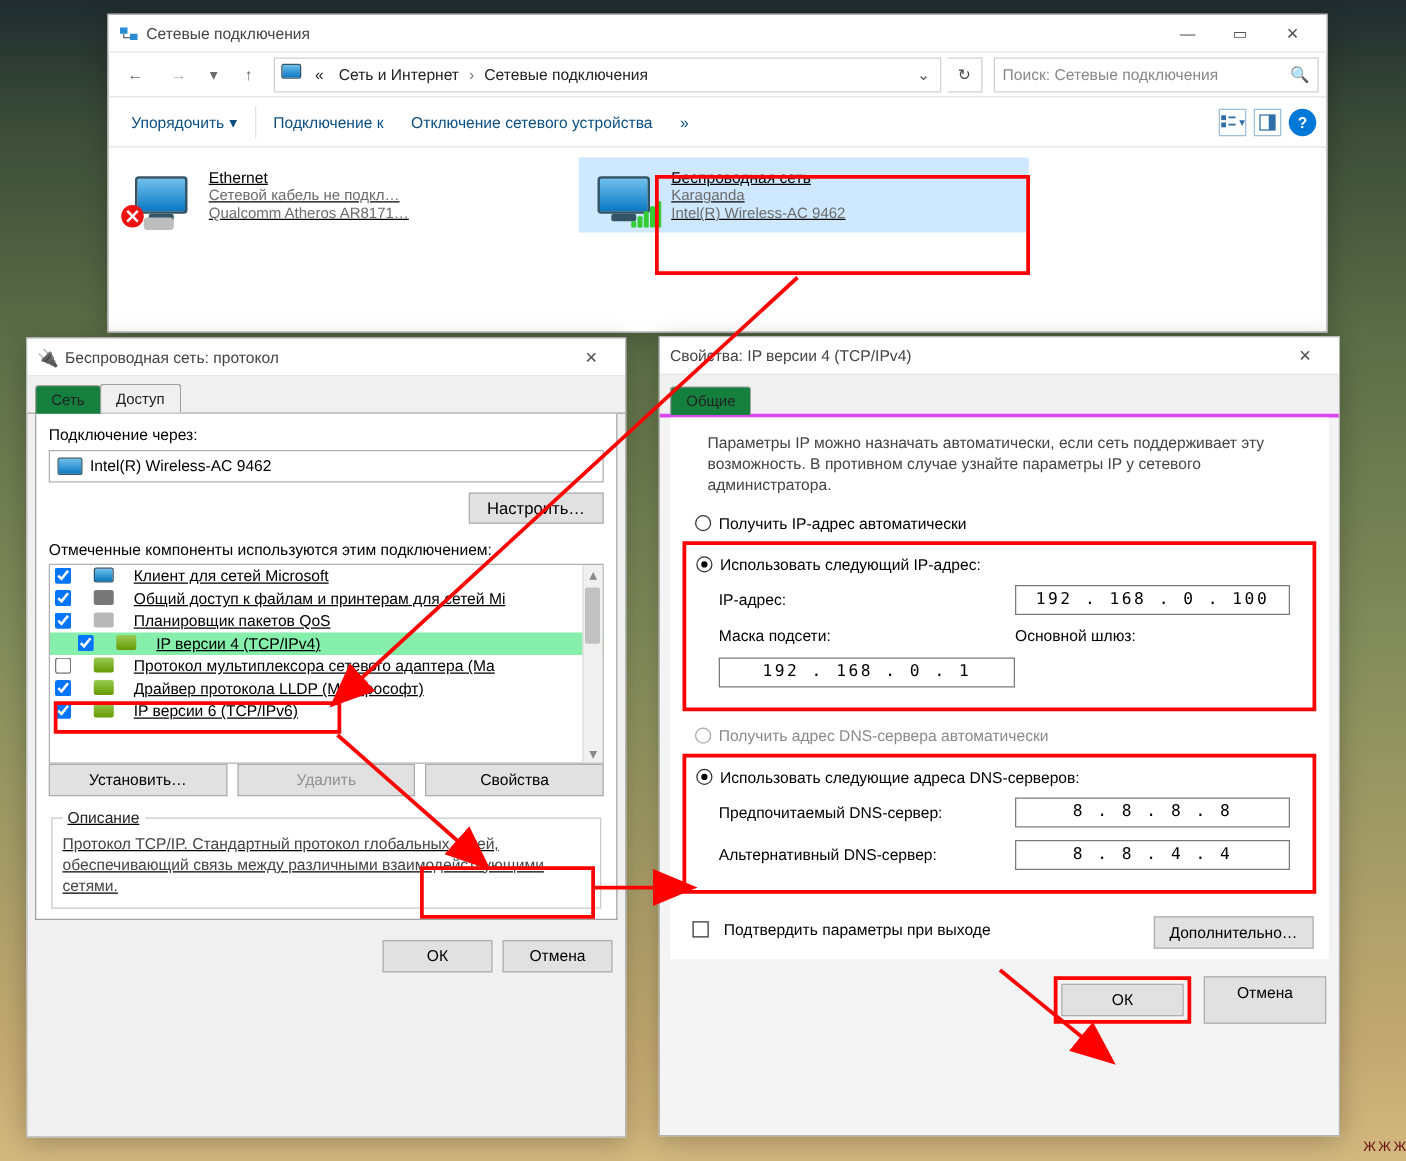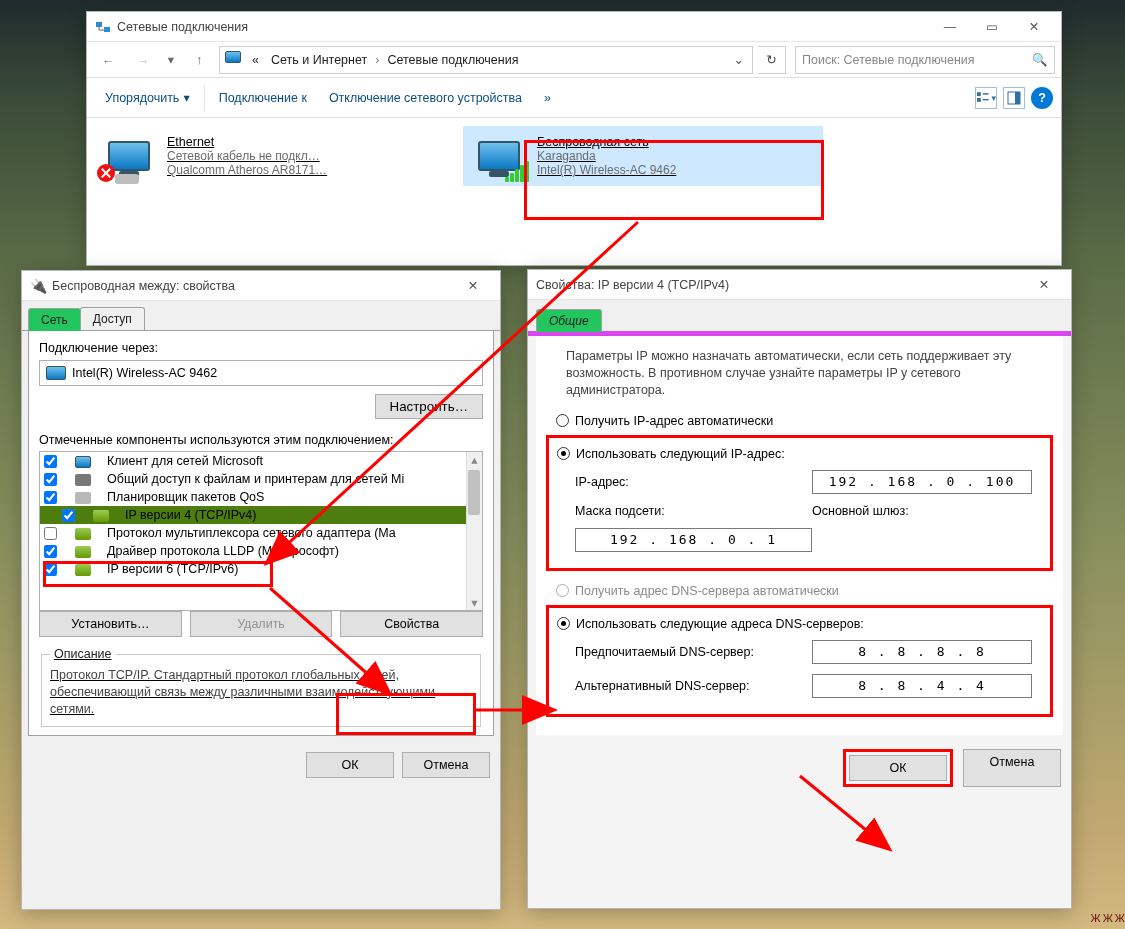--- a/index.html
+++ b/index.html
@@ -73,44 +73,44 @@
   .bars span:nth-child(3){height:13px;} .bars span:nth-child(4){height:17px;}
   .bars span:nth-child(5){height:21px;}
   .net-text .t1{color:#000;}
   .net-text .t2,.net-text .t3{color:#6b6b6b;font-size:12px;}
 
   
   .prop1 { left:21px; top:270px; width:480px; height:640px; background:#f0f0f0;}
   .prop1 .titlebar{background:#fff;}
   .tabstrip{display:flex;border-bottom:1px solid #a0a0a0;padding:6px 6px 0 6px;background:#f0f0f0;}
   .tab{padding:4px 12px;border:1px solid #a0a0a0;border-bottom:none;background:#f0f0f0;border-top-left-radius:3px;border-top-right-radius:3px;margin-right:-1px;color:#222;font-size:12px;}
-  .tab.active{background:#22c55e;position:relative;top:1px;}
+  .tab.active{background:#15803d;position:relative;top:1px;}
   .tab-body{background:#fff;margin:0 6px 6px 6px;border:1px solid #a0a0a0;border-top:none;padding:10px 10px 8px 10px;}
   .field-box{border:1px solid #b0b0b0;background:#fff;padding:5px 6px;display:flex;align-items:center;gap:6px;}
   .small-monitor{width:20px;height:14px;background:linear-gradient(#6fc0ec,#0a78c3);border:1px solid #356;border-radius:2px;display:inline-block;}
   .right-btn{float:right;margin-top:8px;padding:4px 14px;border:1px solid #adadad;background:#e1e1e1;}
   .list{border:1px solid #b0b0b0;background:#fff;height:160px;overflow:auto;margin-top:4px;position:relative;}
-  .list-row{display:flex;align-items:flex-end;gap:16px;padding:2px 2px;}
+  .list-row{display:flex;align-items:flex-start;gap:16px;padding:2px 2px;text-decoration:underline;}
   .list-row input[type=checkbox]{margin:0 2px;}
-  .list-row.selected{background:#4d7c0f;padding-left:20px;}
+  .list-row.selected{background:#86efac;padding-left:20px;}
   .list .scrollbar{position:absolute;right:0;top:0;bottom:0;width:16px;background:#f0f0f0;border-left:1px solid #ddd;}
   .list .thumb{position:absolute;right:2px;top:18px;width:12px;height:45px;background:#c1c1c1;border-radius:2px;}
   .btn-row{display:flex;gap:8px;}
   .btn{flex:1;text-align:center;padding:5px 4px;border:1px solid #adadad;background:#e1e1e1;}
   .btn.disabled{color:#919191;}
   fieldset{border:1px solid #c9c9c9;margin-top:10px;padding:6px 8px 8px 8px;text-decoration:underline;}
   legend{padding:0 4px;color:#222;}
   .desc{color:#444;line-height:1.35;}
   .footer-btns{display:flex;justify-content:flex-end;gap:8px;padding:10px 10px 12px 0;}
   .footer-btns .btn{flex:0 0 88px;}
 
   
   .ipv4 { left:527px; top:269px; width:545px; height:640px; background:#f4f4f4;}
   .ipv4 .tab-body{border:none;margin:0 8px;padding:8px 10px;}
-  .ipv4 .tabstrip{padding:8px 8px 0 8px;border-bottom:5px solid #d946ef;font-style:italic;}
+  .ipv4 .tabstrip{padding:8px 8px 0 8px;border-bottom:3px solid #d946ef;}
   .radio-row{display:flex;align-items:center;gap:6px;padding:3px 0;}
   .radio{width:13px;height:13px;border:1px solid #333;border-radius:50%;display:inline-block;position:relative;}
   .radio.checked::after{content:"";position:absolute;left:3px;top:3px;width:5px;height:5px;background:#000;border-radius:50%;}
   .ip-grid{display:grid;grid-template-columns:1fr 220px;row-gap:10px;align-items:center;padding:6px 10px 10px 18px;}
   .ip-field{height:24px;border:1px solid #7a7a7a;background:#fff;display:flex;align-items:center;justify-content:center;font-family:Consolas,monospace;letter-spacing:2px;font-size:13px;}
   .ipv4 .group{border:3px solid #f00;padding:6px 8px;margin:4px 0 10px 0;}
   .check-sq{width:13px;height:13px;border:1px solid #333;display:inline-block;margin-right:6px;}
   .ipv4 .adv{text-align:right;margin:4px 2px 0 0;}
   .ipv4 .adv .btn{display:inline-block;flex:none;padding:5px 12px;}
   .ipv4 .ok-area{display:flex;justify-content:flex-end;gap:10px;padding:14px 10px 12px 0;}
@@ -228,21 +228,21 @@
           <div class="t3">Intel(R) Wireless-AC 9462</div>
         </div>
       </div>
     </div>
   </div>
 </div>
 
 <div class="window prop1">
   <div class="titlebar" style="background:#fff;">
     <span class="title-icon"><span style="font-size:14px;color:#777;">🔌</span></span>
-    <span class="caption">Беспроводная между: свойства</span>
+    <span class="caption">Беспроводная сеть: протокол</span>
     <div class="title-btn close">✕</div>
   </div>
   <div class="tabstrip">
     <div class="tab active">Сеть</div>
     <div class="tab">Доступ</div>
   </div>
   <div class="tab-body">
     <div style="margin-bottom:5px;">Подключение через:</div>
     <div class="field-box">
       <span class="small-monitor"></span>
@@ -352,20 +352,25 @@
         <span>Использовать следующие адреса DNS-серверов:</span>
       </div>
       <div class="ip-grid">
         <span>Предпочитаемый DNS-сервер:</span>
         <div class="ip-field">8  .  8  .  8  .  8</div>
         <span>Альтернативный DNS-сервер:</span>
         <div class="ip-field">8  .  8  .  4  .  4</div>
       </div>
     </div>
 
+    <div class="radio-row" style="padding:4px 0 0 8px;">
+      <span class="check-sq"></span>
+      <span>Подтвердить параметры при выходе</span>
+      <div class="adv" style="margin-left:auto;"><div class="btn">Дополнительно…</div></div>
+    </div>
   </div>
 
   <div class="ok-area">
     <div class="ok-red">
       <div class="btn">ОК</div>
     </div>
     <div class="btn" style="flex:none;width:98px;">Отмена</div>
   </div>
 </div>
 

